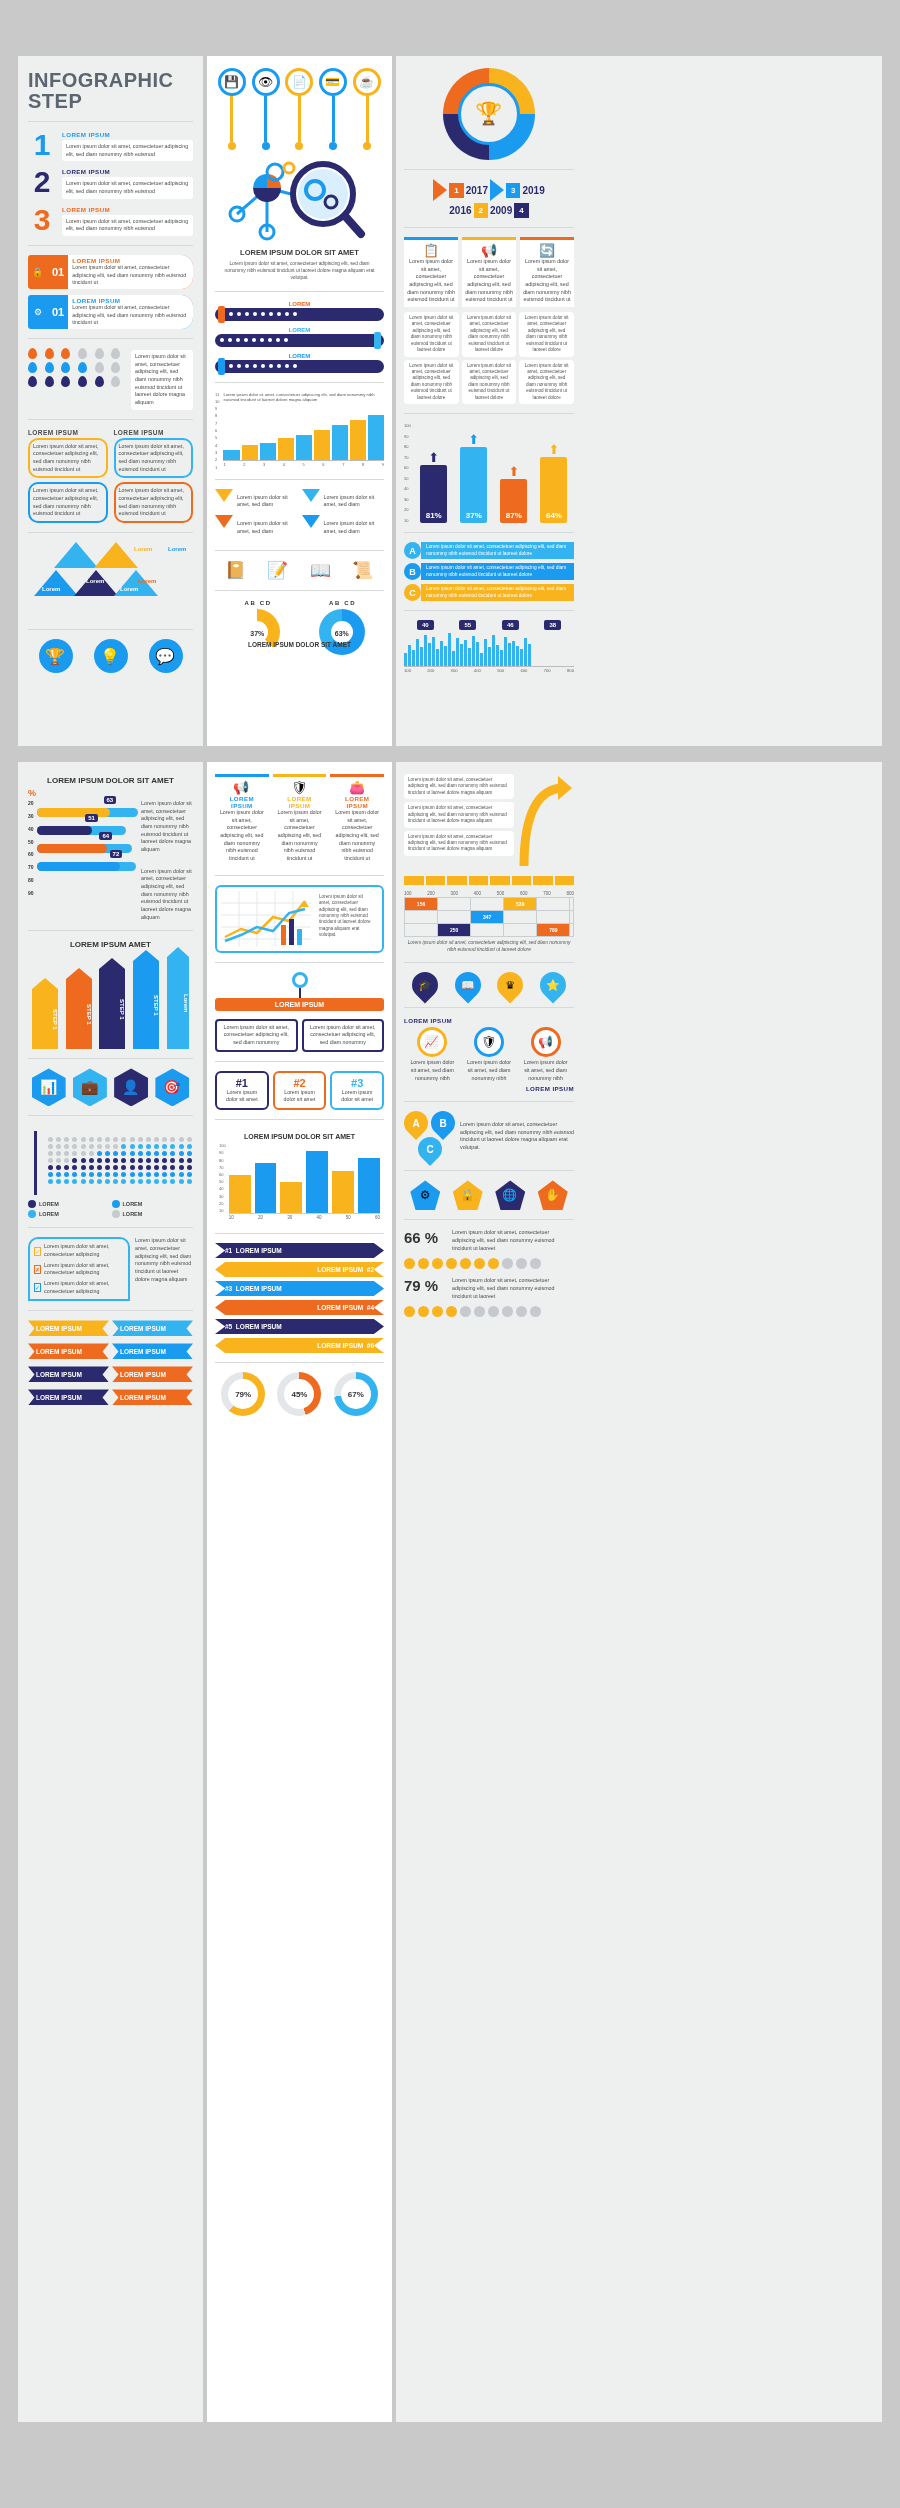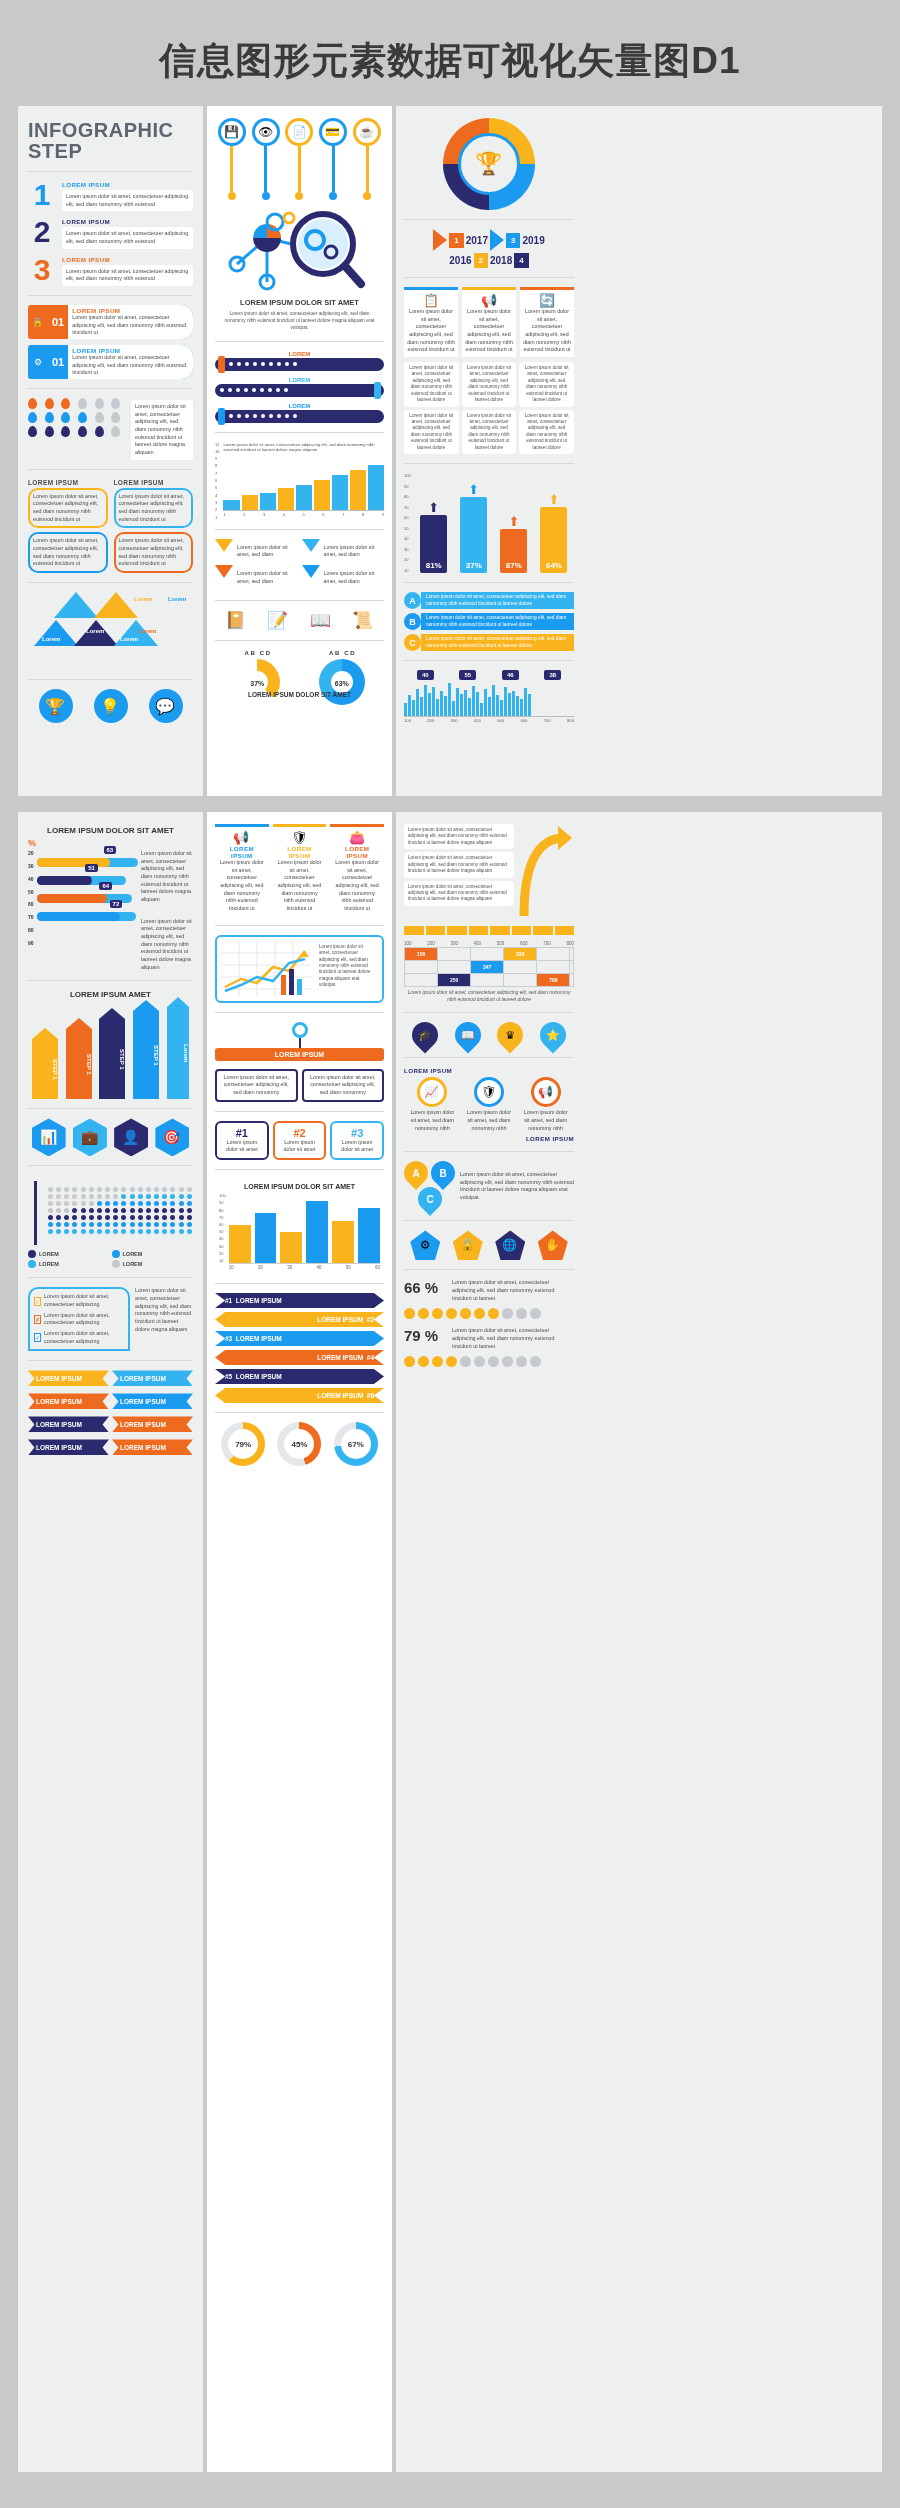--- a/index.html
+++ b/index.html
@@ -88,21 +88,20 @@
   .mini-card { background:#fff; border-radius:4px; padding:3px 4px; text-align:center; font-size:4.6px; line-height:1.4; color:#555;}
   table.grid { border-collapse:collapse; width:100%; font-size:5px;}
   table.grid td { border:1px solid #c9ced2; height:13px; text-align:center; }
 </style>
 </head>
 <body>
 
 <div class="poster">
 
   <div class="hdr">
-    <h1>信息图形元素数据可视化矢量图D1</h1>
   </div>
 
   <div class="panel panel-top">
 
     <div class="col colA">
       <h3 class="big">INFOGRAPHIC STEP</h3>
       <div class="rule"></div>
 
       <div class="numrow">
         <div class="bignum n1">1</div>
@@ -438,21 +437,21 @@
         <div style="width:0;height:0;border-top:11px solid transparent;border-bottom:11px solid transparent;border-left:14px solid #ee6a1e;display:inline-block"></div>
         <span style="font-size:8px;font-weight:bold;color:#fff;background:#ee6a1e;padding:3px 5px">1</span>
         <span style="font-size:10px;font-weight:bold;color:#2b2a6e">2017</span>
         <div style="width:0;height:0;border-top:11px solid transparent;border-bottom:11px solid transparent;border-left:14px solid #1a9bf0;display:inline-block"></div>
         <span style="font-size:8px;font-weight:bold;color:#fff;background:#1a9bf0;padding:3px 5px">3</span>
         <span style="font-size:10px;font-weight:bold;color:#2b2a6e">2019</span>
       </div>
       <div style="display:flex;align-items:center;justify-content:center;gap:2px;margin-top:2px">
         <span style="font-size:10px;font-weight:bold;color:#2b2a6e">2016</span>
         <span style="font-size:8px;font-weight:bold;color:#fff;background:#f9b41d;padding:3px 5px">2</span>
-        <span style="font-size:10px;font-weight:bold;color:#2b2a6e">2018</span>
+        <span style="font-size:10px;font-weight:bold;color:#2b2a6e">2009</span>
         <span style="font-size:8px;font-weight:bold;color:#fff;background:#2b2a6e;padding:3px 5px">4</span>
       </div>
 
       <div class="rule"></div>
 
       <div style="display:flex;gap:4px">
         <div style="flex:1;background:#fff;border-top:3px solid #1a9bf0;padding:3px;text-align:center">
           <div style="font-size:13px">📋</div>
           <div class="body-txt">Lorem ipsum dolor sit amet, consectetuer adipiscing elit, sed diam nonummy nibh euismod tincidunt ut</div>
         </div>

